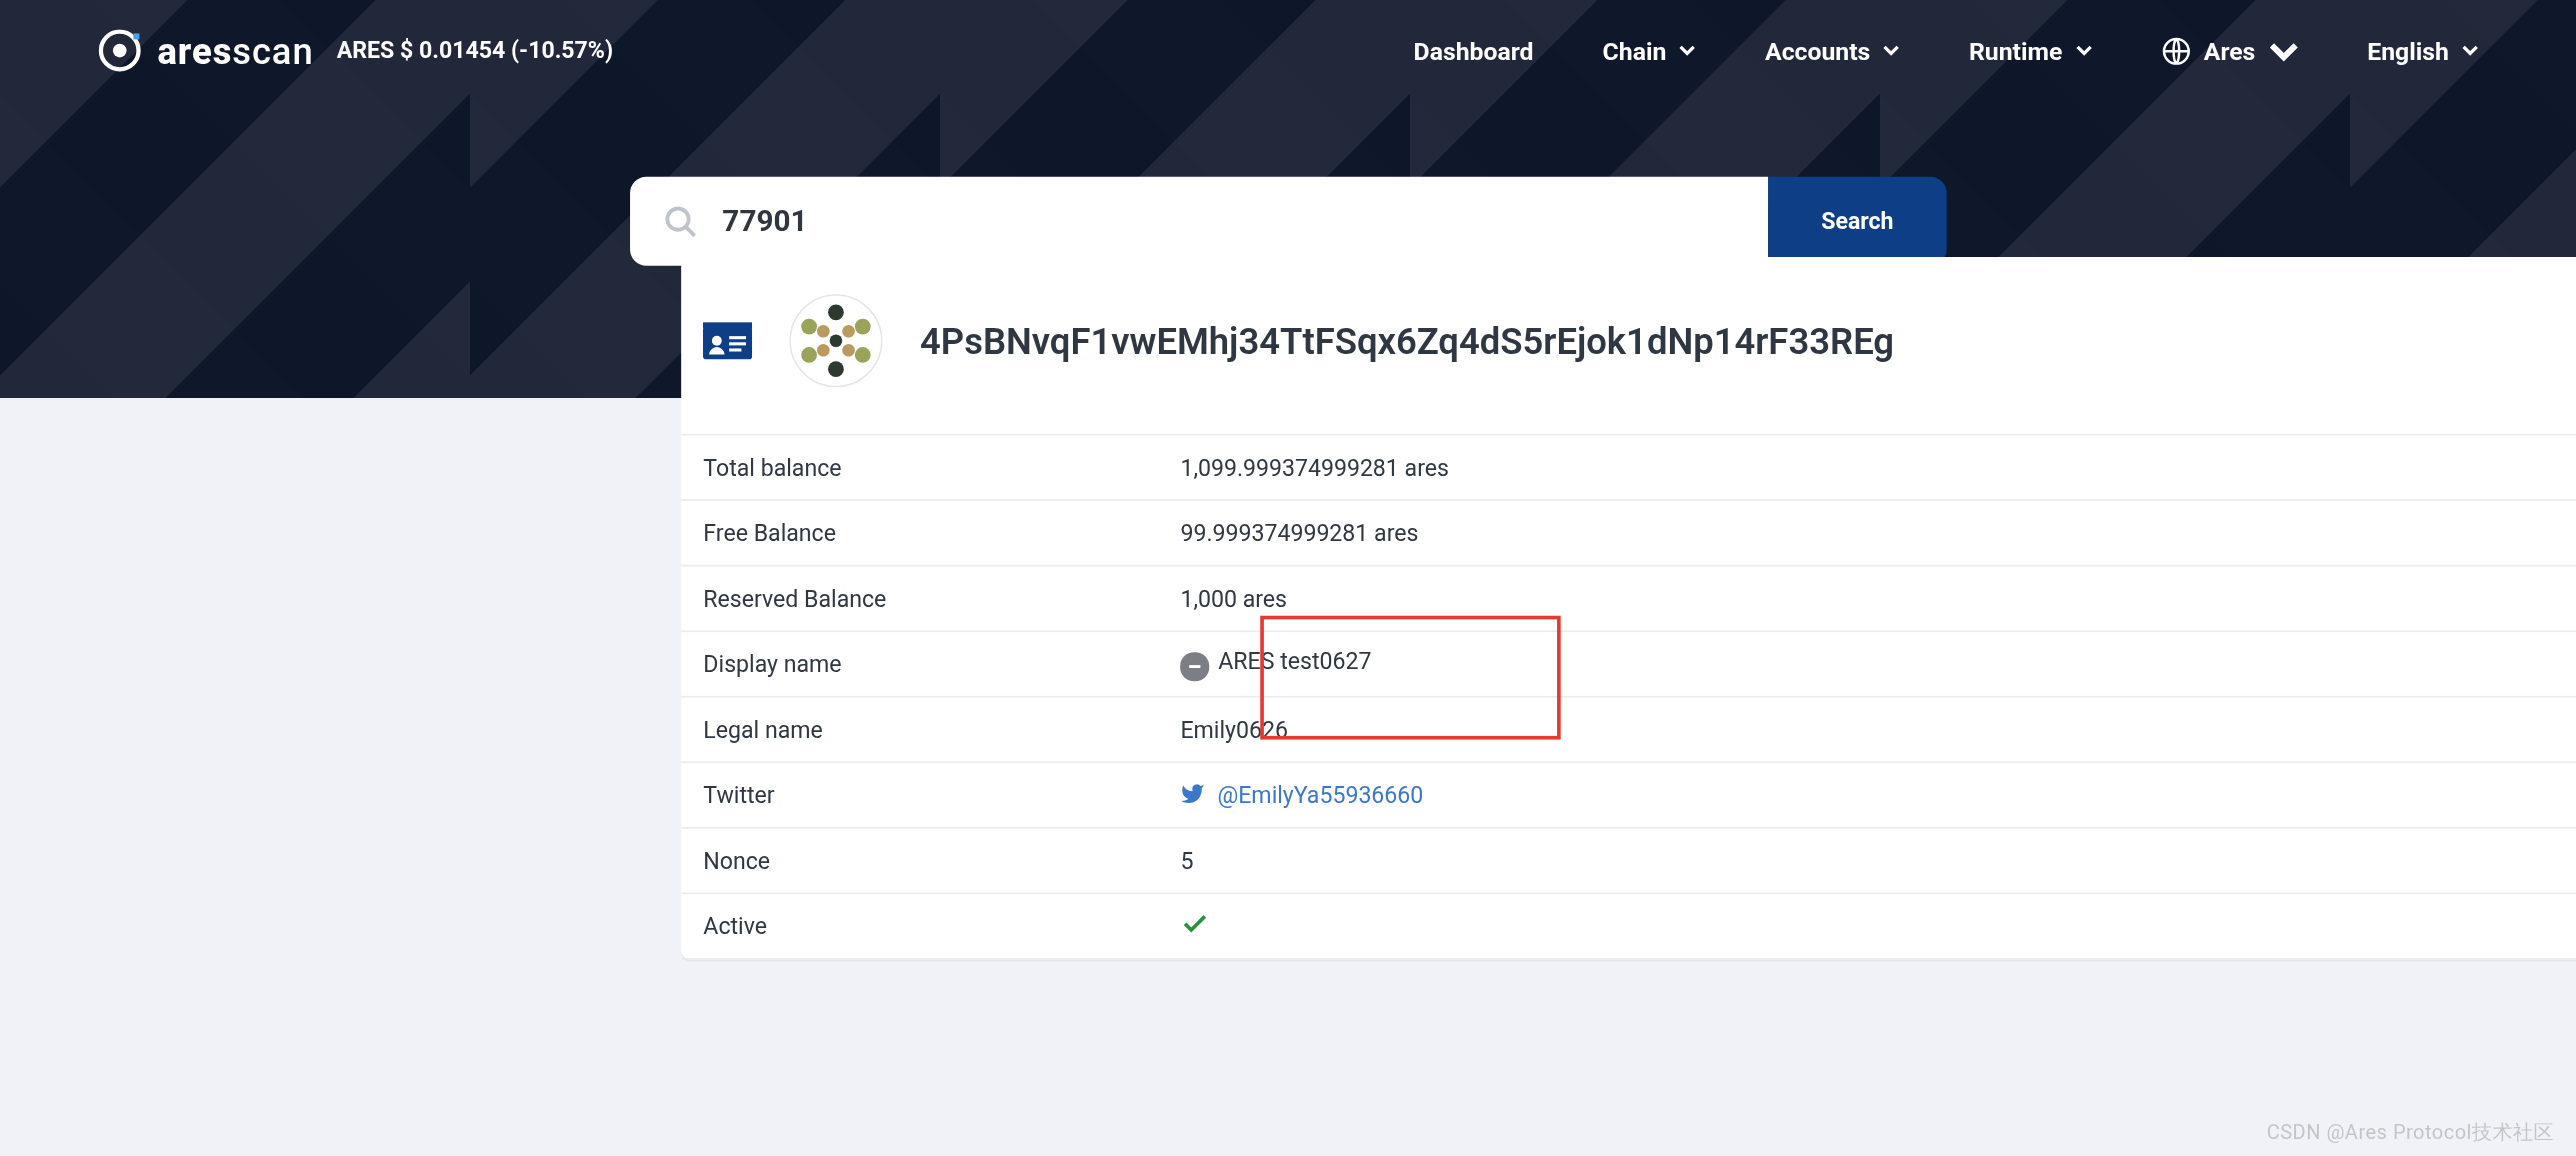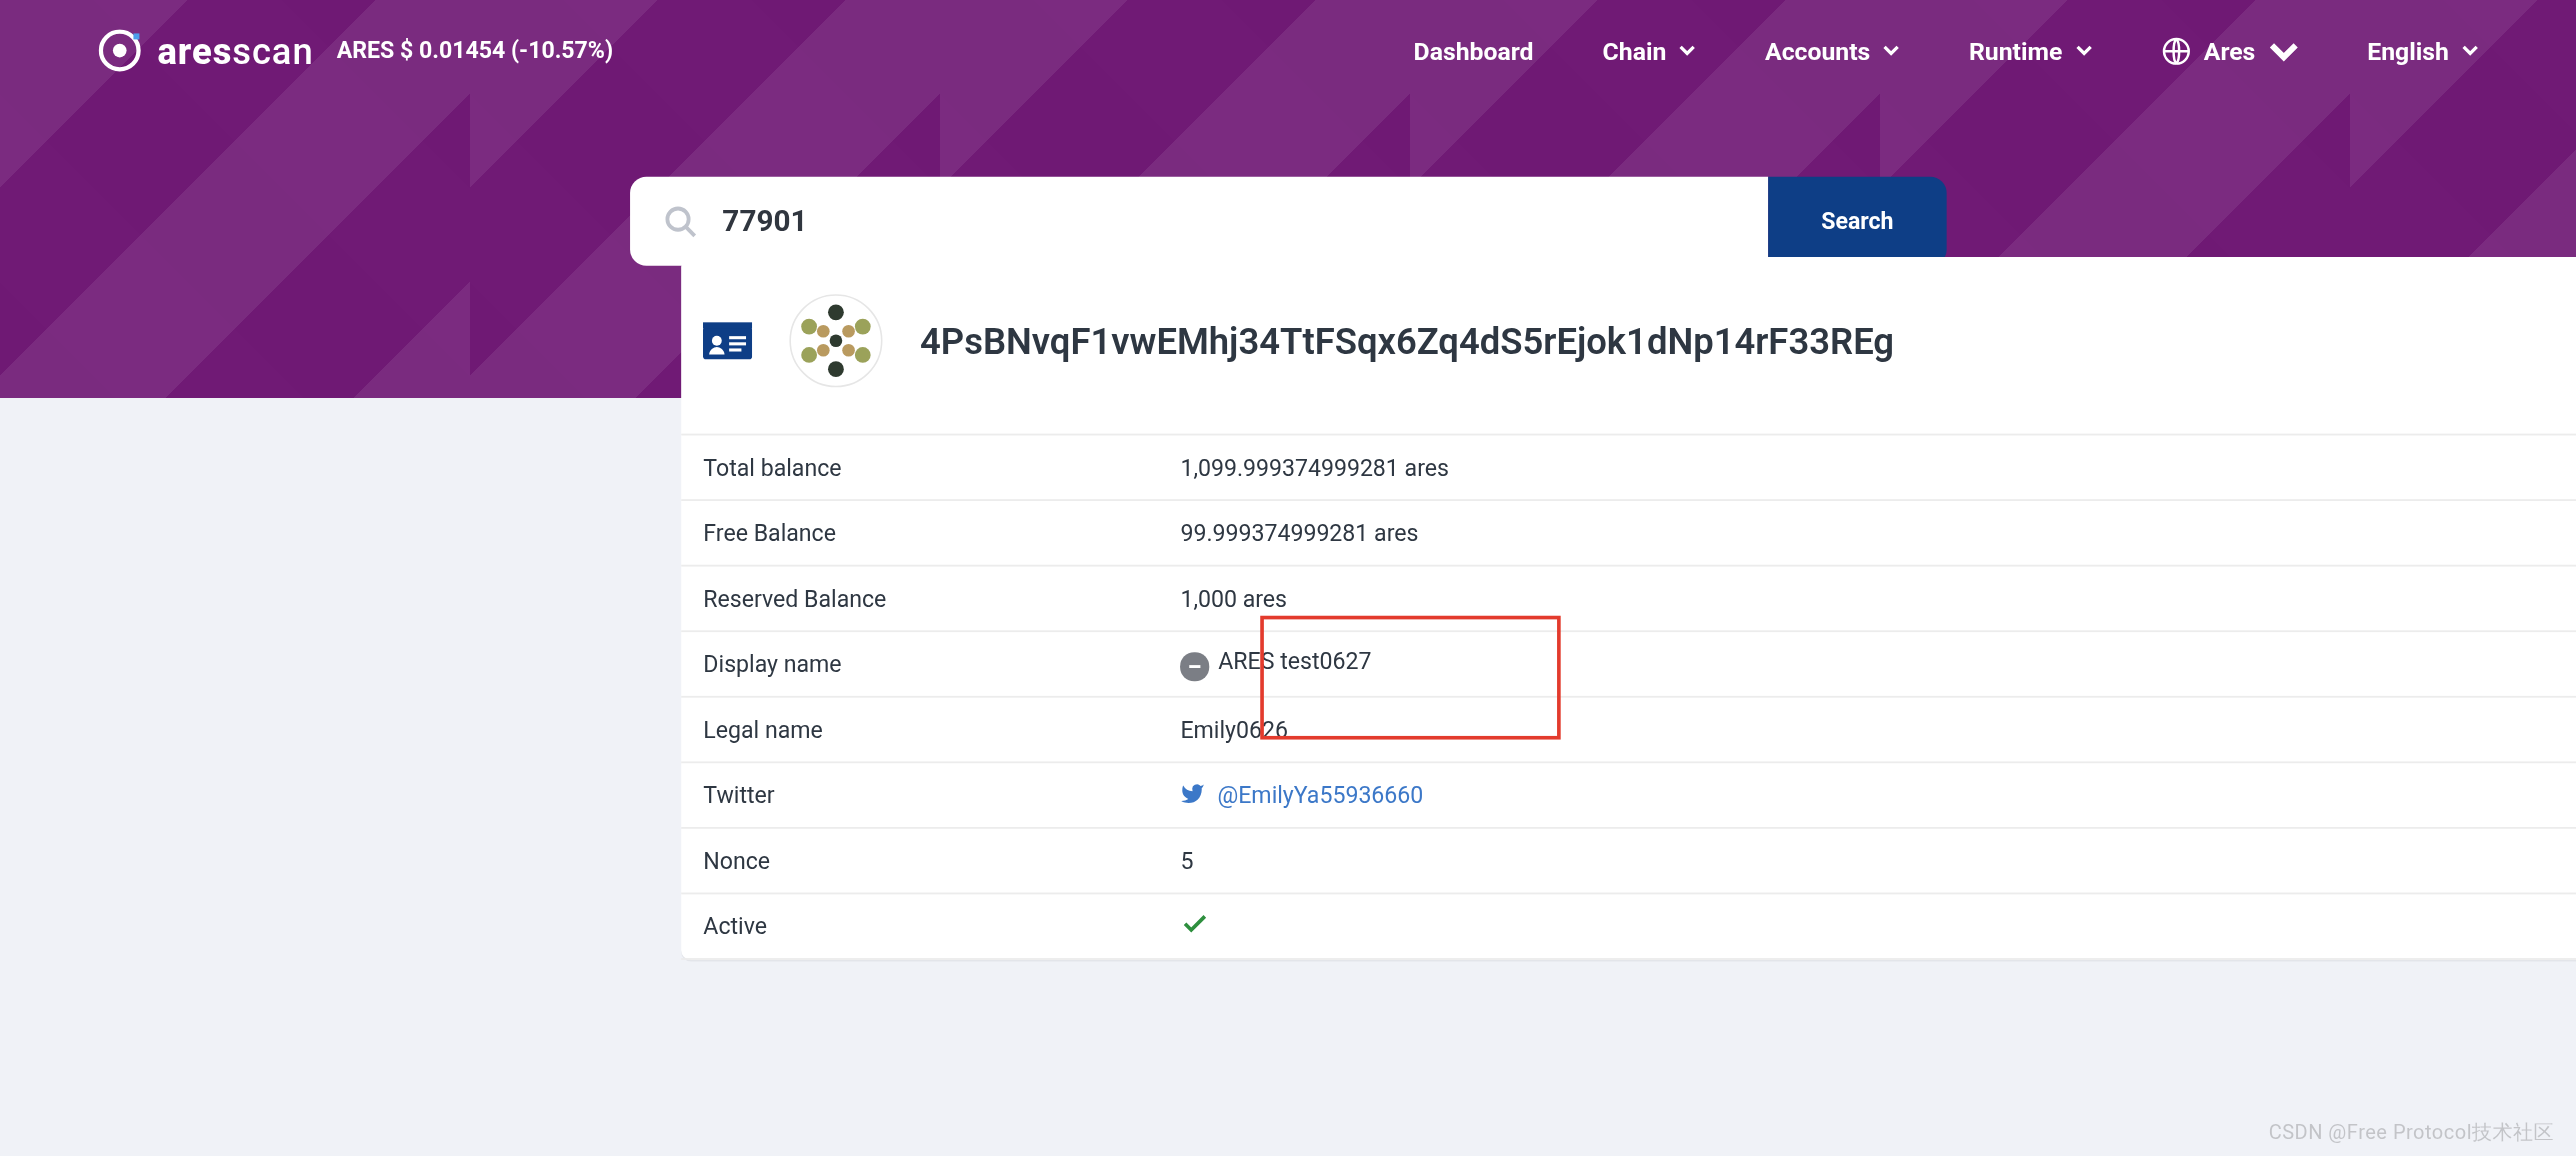--- a/index.html
+++ b/index.html
@@ -1,18 +1,18 @@
 <!DOCTYPE html>
 <html style="font-size:14.5px"><head>
 <meta charset="utf-8">
 <style>
   * { margin:0; padding:0; box-sizing:border-box; font-family: "Segoe UI", Roboto, "Helvetica Neue", Arial, sans-serif; }
   body { width:2576px; height:1157px; background:#F0F2F7; position:relative; }
 
-  .hero { width:100%; height:398px; background:#701a75; position:relative; overflow:hidden; }
+  .hero { width:100%; height:398px; background:#0f172a; position:relative; overflow:hidden; }
   .cubes { position:absolute; inset:0; opacity:.22; background:
     linear-gradient(135deg, rgba(255,255,255,.35) 0 20%, transparent 20% 40%, rgba(255,255,255,.35) 40% 60%, transparent 60% 80%, rgba(255,255,255,.35) 80% 100%),
     linear-gradient( 45deg, rgba(0,0,0,.05) 0 20%, transparent 20% 40%, rgba(0,0,0,.05) 40% 60%, transparent 60% 80%, rgba(0,0,0,.05) 80% 100%);
     background-size:470px 470px, 470px 470px; }
   .scale { transform:scale(1.821); transform-origin:top left; width:1415px; }
 
   .topbar { display:flex; align-items:center; height:43px; padding:12.7px 54px 0 54px; color:#fff; }
   .logo { display:flex; align-items:center; gap:9px; }
   .logo svg { width:23.5px; height:23.5px; }
   .logo-text { font-weight:800; font-size:20px; letter-spacing:0.5px; }
@@ -193,14 +193,14 @@
               <path d="M4 12l5 5L20 6"></path>
             </svg>
         </span>
       </div>
 
       <div class="highlight"></div>
     </div>
   </div>
 </div>
 
-<div class="watermark">CSDN @Free Protocol技术社区</div>
+<div class="watermark">CSDN @Ares Protocol技术社区</div>
 
 
 </body></html>

